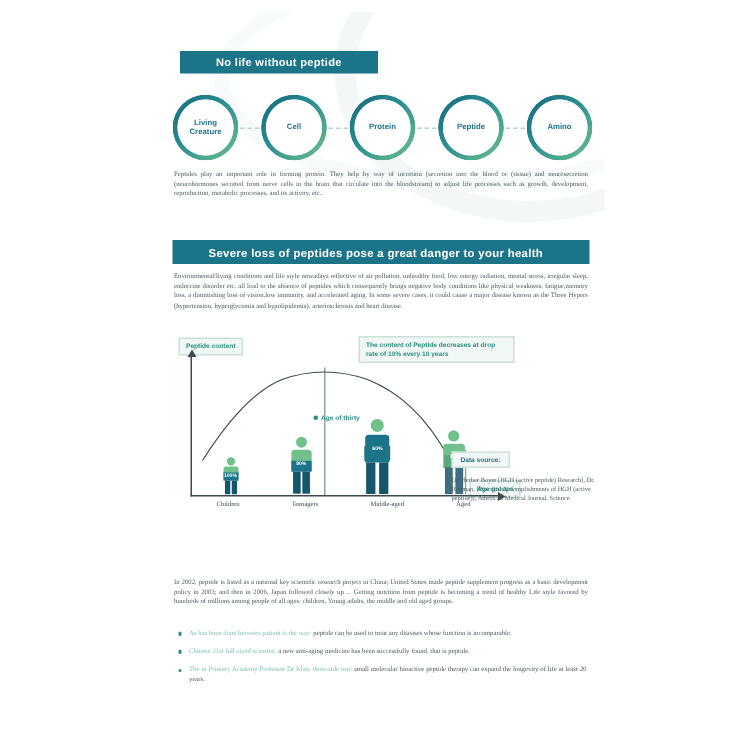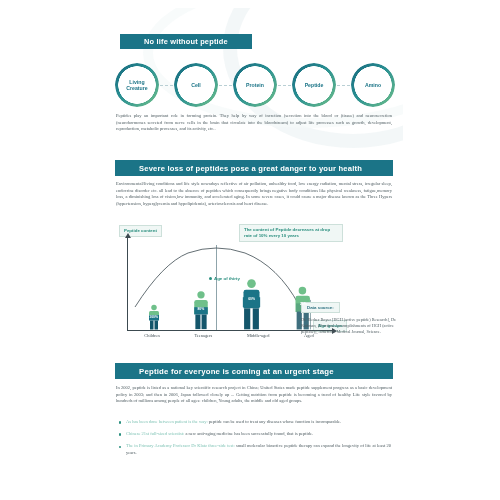--- a/index.html
+++ b/index.html
@@ -393,21 +393,20 @@
         <span>Middle-aged</span>
         <span>Aged</span>
       </div>
 
       <div class="srcbox">
         <div class="srchead">Data source:</div>
         <div class="srcbody">Dr. Herber Boyer [HGH (active peptide) Research], Dr. Rudman, [Practical Accomplishments of HGH (active peptide)], American Medical Journal, Science.</div>
       </div>
     </div>
 
-    <div class="hbar" id="bar3">Peptide for everyone is coming at an urgent stage</div>
 
     <div class="para" id="p3">In 2002, peptide is listed as a national key scientific research project in China; United States made peptide supplement progress as a basic development policy in 2003; and then in 2006, Japan followed closely up ... Getting nutrition from peptide is becoming a trend of healthy Life style favored by hundreds of millions among people of all ages: children, Young adults, the middle and old aged groups.</div>
 
     <div class="bullets">
       <div class="bullet">
         <span class="lead">As has been done between patient is the way: </span><span>peptide can be used to treat any diseases whose function is incomparable.</span>
       </div>
       <div class="bullet">
         <span class="lead">Chinese 21st full-sized scientist: </span><span>a new anti-aging medicine has been successfully found, that is peptide.</span>
       </div>

